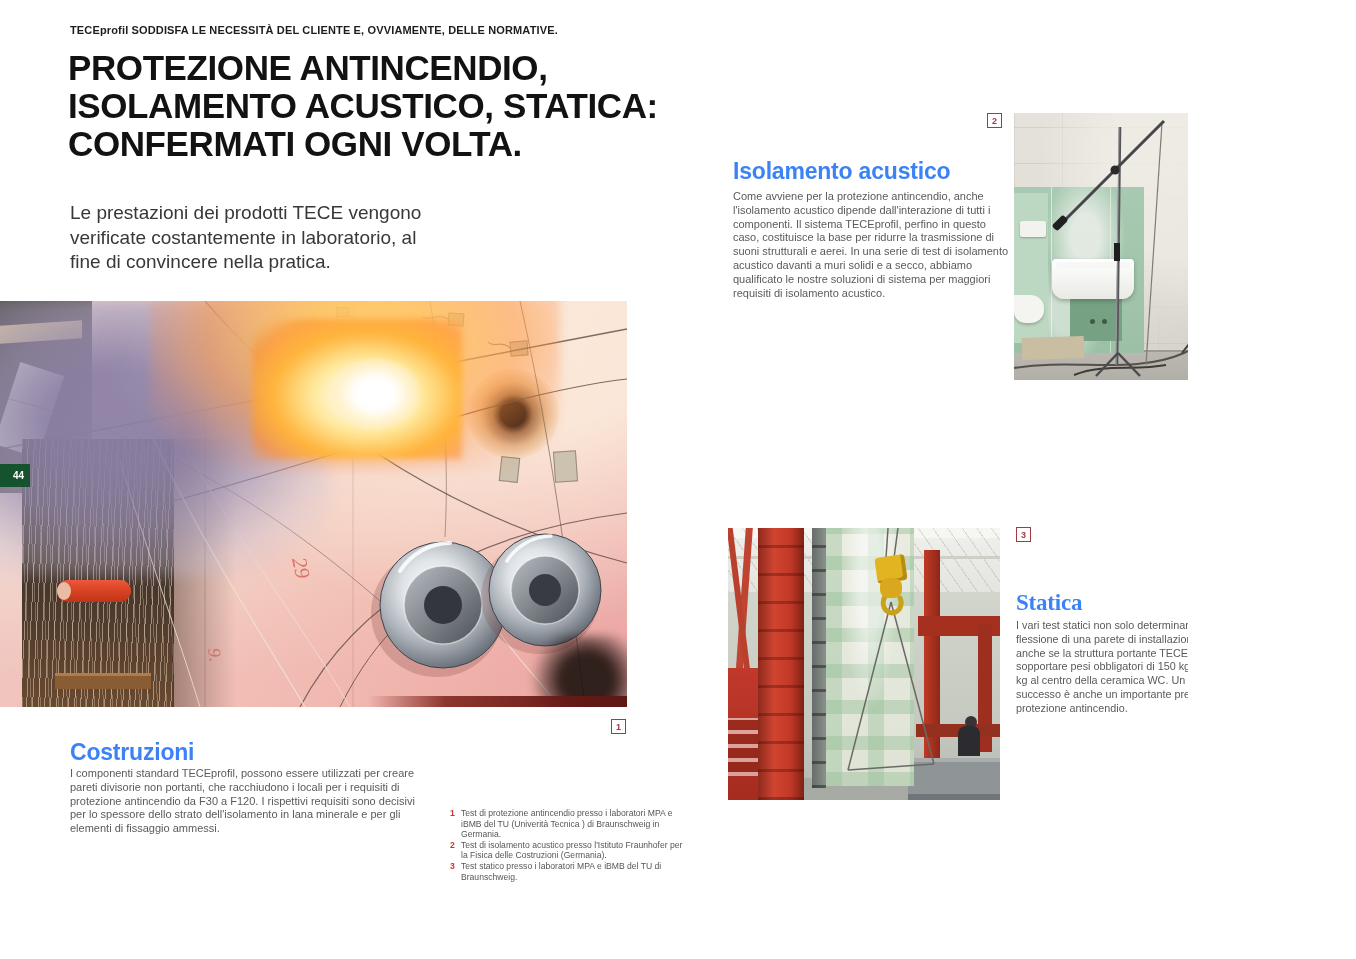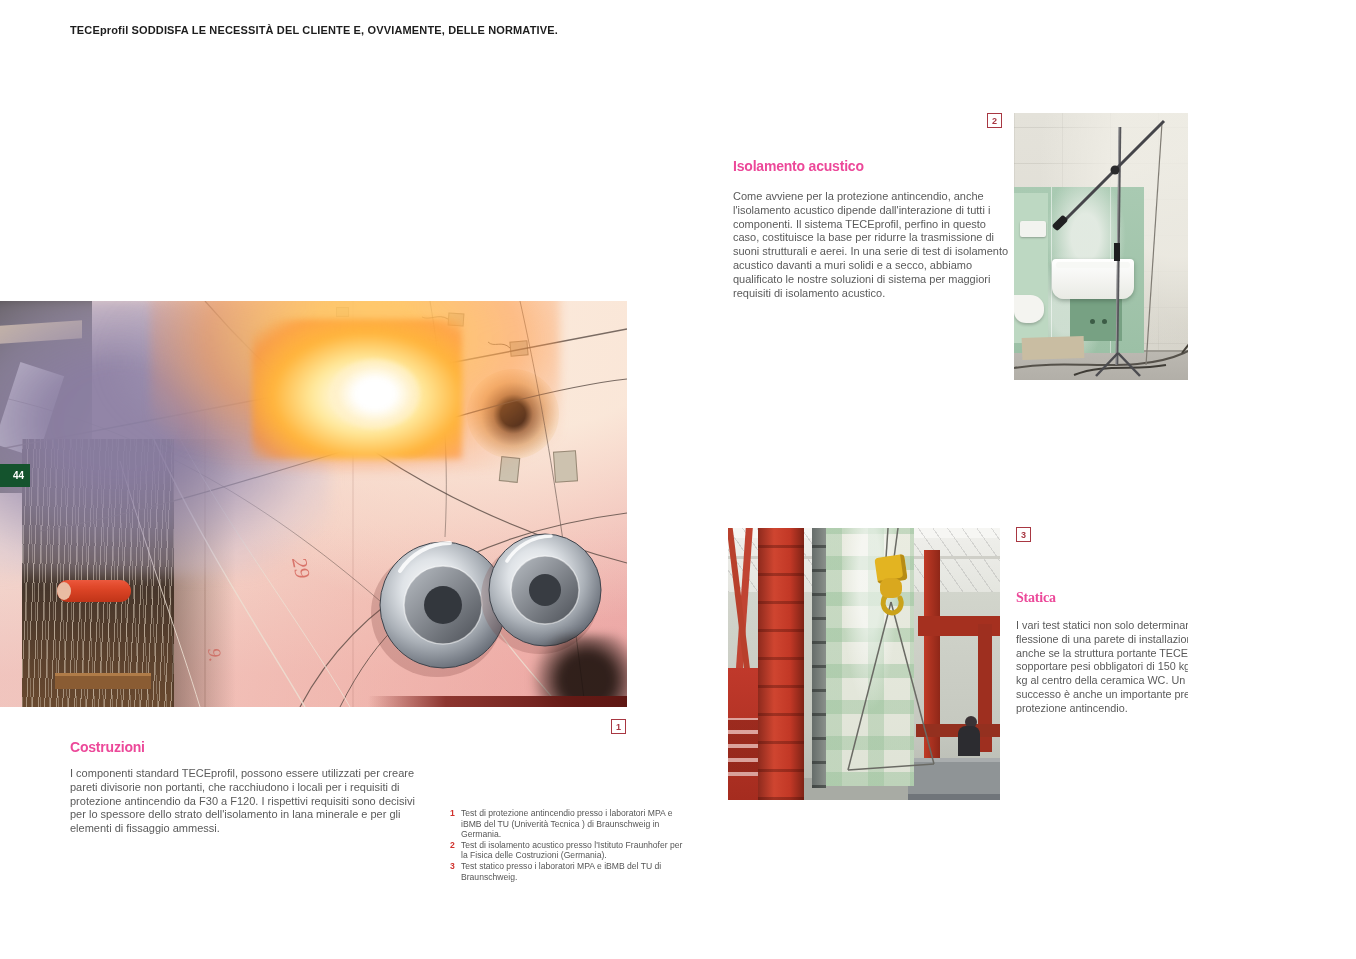--- a/index.html
+++ b/index.html
@@ -8,21 +8,21 @@
     position:relative; width:1188px; height:959px; background:#ffffff;
     font-family:"Liberation Sans", sans-serif; overflow:hidden;
   }
   .abs { position:absolute; }
 
   
   .eyebrow { left:70px; top:24px; font-size:11px; font-weight:bold; color:#1d1d1d; letter-spacing:.15px; }
   .headline { left:68px; top:49px; font-size:35px; line-height:38px; font-weight:bold;
               color:#121212; letter-spacing:-.4px; white-space:pre-line; }
   .lede { left:70px; top:201px; width:382px; font-size:19px; line-height:24.5px; color:#383838; }
-  .sec-title { font-size:14px; font-weight:bold; color:#ec4899; letter-spacing:-.2px; }
+  .sec-title { font-size:23px; font-weight:bold; color:#3b82f6; letter-spacing:-.2px; }
   .body-txt { font-size:11px; line-height:13.8px; color:#5a5a5a; }
 
   .t-anti  { left:70px;  top:739px; }
   .b-anti  { left:70px;  top:767px; width:352px; }
   .t-iso   { left:733px; top:158px; }
   .b-iso   { left:733px; top:190px; width:278px; }
   .t-stat  { left:1016px; top:590px;font-family:Liberation Serif, serif; }
   .b-stat  { left:1016px; top:619px; width:270px; font-size:10.8px; }
 
   
@@ -175,20 +175,24 @@
     background:repeating-linear-gradient(0deg, rgba(255,255,255,.55) 0 4px, rgba(110,26,16,.35) 4px 14px); }
 
   svg.layer { position:absolute; inset:0; width:100%; height:100%; }
 </style>
 </head>
 <body>
 
 <div class="canvas">
 
   <div class="abs eyebrow">TECEprofil SODDISFA LE NECESSITÀ DEL CLIENTE E, OVVIAMENTE, DELLE NORMATIVE.</div>
+  <h1 class="abs headline">PROTEZIONE ANTINCENDIO,
+ISOLAMENTO ACUSTICO, STATICA:
+CONFERMATI OGNI VOLTA.</h1>
+  <p class="abs lede">Le prestazioni dei prodotti TECE vengono verificate costantemente in laboratorio, al fine di convincere nella pratica.</p>
 
   <div class="abs photo p-fire">
     <div class="abs pf-wall"></div>
     <div class="abs pf-crease2"></div>
     <div class="abs pf-crease1"></div>
     <div class="abs pf-mach"></div>
     <div class="abs pf-beam"></div>
     <div class="abs pf-wdiag"></div>
     <div class="abs pf-burnt"></div>
     <div class="abs pf-burnt-fade"></div>

